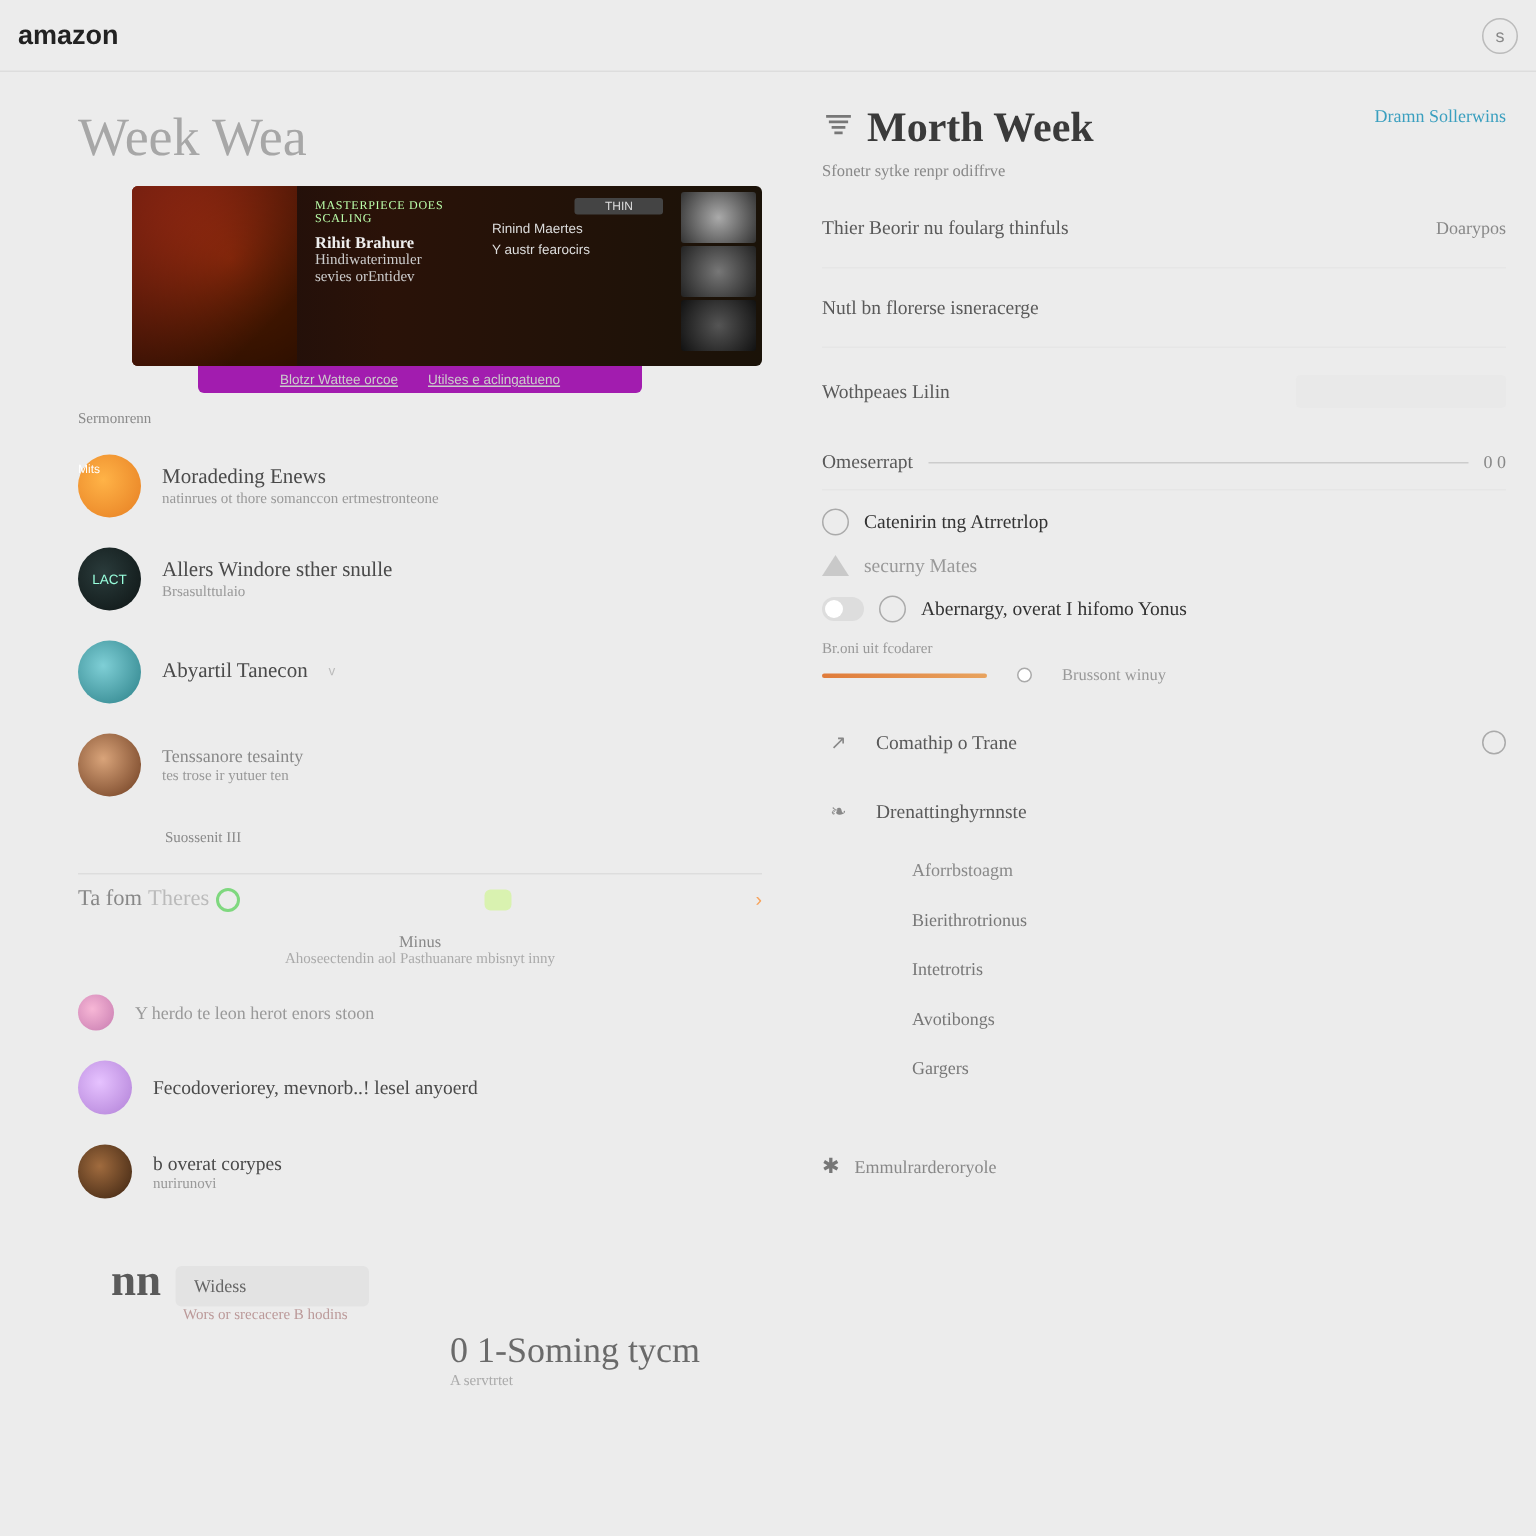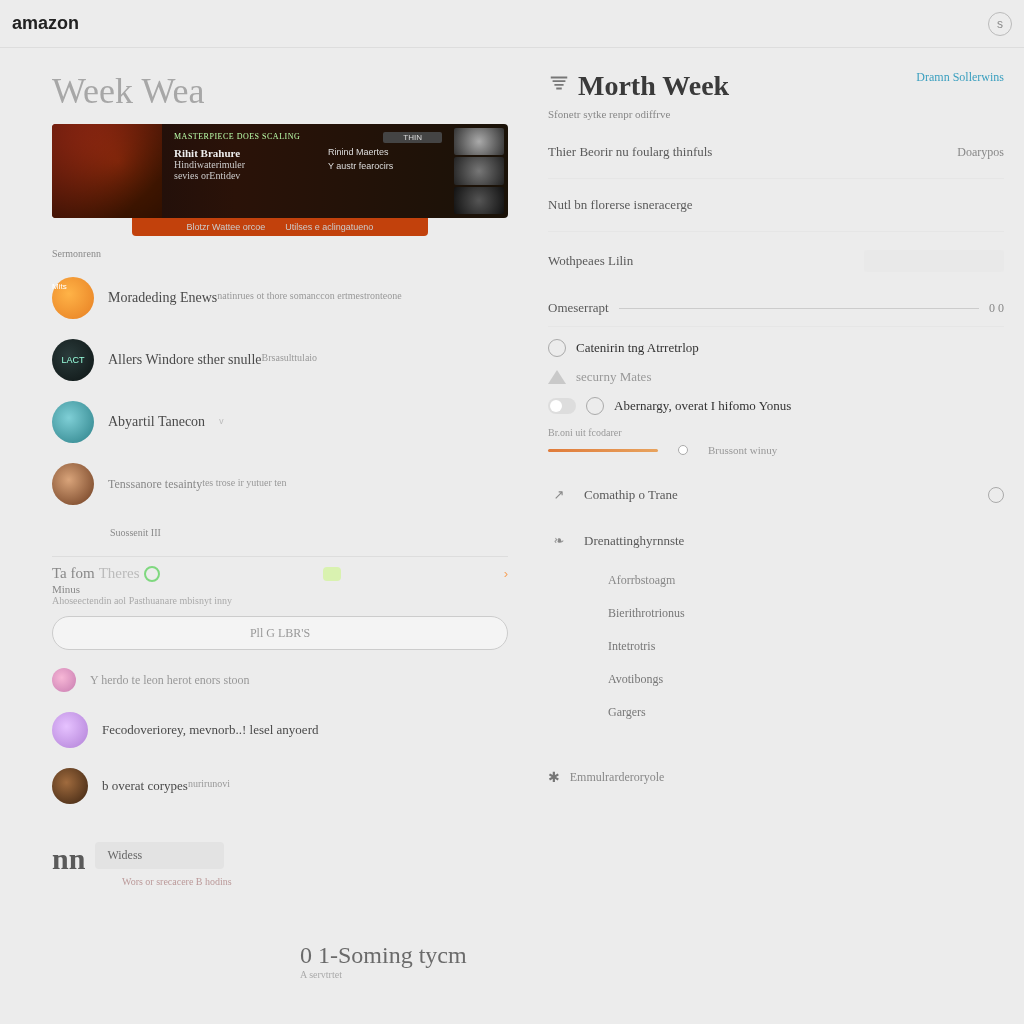--- a/index.html
+++ b/index.html
@@ -52,25 +52,26 @@
   gap: 8px;
   align-items: center;
 }
 .title-right .fan-icon { color: #777; font-size: 24px; }
 .sub-link { color: #3a9fbf; font-size: 12px; font-family: Georgia, serif; }
 
 
 .hero {
   background: linear-gradient(90deg,#1a0d0d 0%, #2a1208 40%, #1a1208 100%);
   border-radius: 4px;
-  height: 94px;
+  height: 120px;
   display: flex;
   color: #ddd;
   overflow: hidden;
   position: relative;
+  margin-left: 36px;
 }
 .hero .thumb {
   width: 110px;
   background: linear-gradient(135deg,#ff4422,#662200 80%);
   position: relative;
 }
 .hero .thumb::after{
   content:""; position:absolute; inset:0; background: radial-gradient(circle at 60% 40%, rgba(0,0,0,.2), rgba(0,0,0,.6));
 }
 .hero .middle { flex: 1; padding: 8px 12px; font-size: 10px; font-family: Georgia, serif; }
@@ -80,60 +81,60 @@
 .hero .right-block { width: 130px; padding:8px; font-size:9px; display:flex; flex-direction:column; gap:4px; }
 .hero .right-block .badge { background:#444; color:#ddd; font-size:8px; padding:1px 20px; border-radius:2px; width:max-content; margin-left:auto; }
 .hero .mini-thumbs { width:58px; display:flex; flex-direction:column; gap:2px; padding:4px; }
 .hero .mini-thumbs .m { width:50px; height:34px; background:#333; border-radius:2px; }
 .hero .mini-thumbs .m1 { background: radial-gradient(circle,#aaa,#333); }
 .hero .mini-thumbs .m2 { background: radial-gradient(circle,#777,#222); }
 .hero .mini-thumbs .m3 { background: radial-gradient(circle,#555,#111); }
 .hero-footer {
   margin: 0 80px 0 80px;
   height: 18px;
-  background:#c2410c;
+  background:#a21caf;
   border-radius: 0 0 4px 4px;
   display:flex; gap:20px; align-items:center; justify-content:center;
-  font-size:9px; color:#ccc;
+  font-size:9px; color:#ccc;text-decoration:underline;
 }
 
 .section-label { font-size:10px; color:#8a8a8a; margin: 12px 0 8px 0; font-family: Georgia, serif; }
 
 .list-row { display:flex; gap:14px; align-items:center; padding:10px 0; }
 .list-row .av { width:42px; height:42px; border-radius:50%; flex-shrink:0; }
 .av.orange { background: radial-gradient(circle at 40% 40%, #ffb347, #e67e22); }
 .av.dark { background: radial-gradient(circle at 40% 40%, #2a3b3b, #0d1414); display:flex;align-items:center;justify-content:center; color:#9fd; font-size:9px; }
 .av.teal { background: radial-gradient(circle at 40% 40%, #7fcfd6, #2a7f87); }
 .av.face { background: radial-gradient(circle at 40% 40%, #d9a47a, #6b3a1e); }
 .av.pink { background: radial-gradient(circle at 40% 40%, #f7b7d6, #c77bb0); }
 .av.purple { background: radial-gradient(circle at 40% 40%, #e6c2ff, #b07fd6); }
 .av.brown { background: radial-gradient(circle at 40% 40%, #a06b3e, #3a2210); }
-.list-row .txt { display:flex; }
+.list-row .txt { display:flex; flex-direction:column; }
 .list-row .txt .t { font-family: Georgia, serif; font-size:14px; color:#4a4a4a; }
 .list-row .txt .s { font-size:10px; color:#999; font-family: Georgia, serif; }
 .indented { padding-left: 58px; }
 
 .tab-block { margin-top: 18px; border-top:1px solid #ddd; padding-top:8px; display:flex; align-items:center; gap:4px; }
 .tab-block .tab { font-size:15px; color:#888; font-family: Georgia, serif; }
 .tab-block .ring { width:16px; height:16px; border:2px solid #7fd87f; border-radius:50%; }
 .tab-block .pill { width:18px; height:14px; border-radius:4px; background:#d9f2b0; margin-left:auto; }
 
-.muted-block { margin-top:1px; }
+.muted-block { margin-top:14px;text-align:center; }
 .muted-block .h { font-size:11px; color:#888; font-family: Georgia, serif; }
 .muted-block .d { font-size:10px; color:#aaa; font-family: Georgia, serif; }
 
 .search-bar {
   margin-top:10px;
   height:34px; border:1px solid #ccc; border-radius:18px;
   display:flex; align-items:center; justify-content:center;
   font-size:12px; color:#999; font-family: Georgia, serif;
   background:#f4f4f4;
 }
 
-.bottom-mn { display:flex; align-items:flex-start; gap:10px; margin-top:28px; }
+.bottom-mn { display:flex; align-items:flex-end; gap:10px; margin-top:28px;margin-left:22px; }
 .bottom-mn .logo2 { font-size:30px; font-weight:600; color:#5a5a5a; font-family: Georgia, serif; }
 .bottom-mn .chip { background:#e3e3e3; border-radius:4px; padding:6px 82px 6px 12px; font-size:12px; color:#666; font-family: Georgia, serif; }
 .bottom-mn-sub { font-size:10px; color:#b99; font-family: Georgia, serif; margin-left:70px; }
 
 
 .r-line { font-size:11px; color:#888; font-family: Georgia, serif; margin-bottom: 6px; }
 .r-row { display:flex; justify-content:space-between; align-items:center; padding:18px 0; border-bottom:1px solid #e6e6e6; font-family: Georgia, serif; }
 .r-row .lab { font-size:13px; color:#5a5a5a; }
 .r-row .val { font-size:12px; color:#888; }
 .r-row.input-row { border:none; }
@@ -161,21 +162,21 @@
 .option-row .ring-r { width:16px;height:16px;border:1px solid #aaa;border-radius:50%; margin-left:auto; }
 
 .sub-list { margin-left: 60px; }
 .sub-list .si { font-size:12px; color:#777; font-family: Georgia, serif; padding:9px 0; }
 .sub-list .si.first { color:#888; }
 
 .bottom-right { margin-top:40px; display:flex; align-items:center; gap:10px; font-family: Georgia, serif; font-size:12px; color:#888; }
 .bottom-right .ast { color:#777; font-size:14px; }
 
 .right2 {
-  position:absolute; left:300px; top:942px;
+  position:absolute; left:300px; top:888px;
   font-family: Georgia, serif; color:#7a7a7a;
 }
 .right2 .big { font-size:24px; color:#6a6a6a; }
 .right2 .sub { font-size:10px; color:#aaa; }
 </style>
 </head>
 <body>
 
 <div class="topbar">
   <div class="logo">amazon</div>
@@ -255,21 +256,20 @@
       <span class="ring"></span>
       <span class="pill"></span>
       <span style="margin-left:auto;color:#f7a35c;">›</span>
     </div>
 
     <div class="muted-block">
       <div class="h">Minus</div>
       <div class="d">Ahoseectendin aol Pasthuanare mbisnyt inny</div>
     </div>
 
-    <div class="search-bar">Pll G LBR'S</div>
 
     <div class="list-row" style="margin-top:8px;">
       <div class="av pink" style="width:24px;height:24px;"></div>
       <span class="txt">
           <span class="s" style="font-size:12px;">Y herdo te leon herot enors stoon</span>
         </span>
     </div>
     <div class="list-row">
       <div class="av purple" style="width:36px;height:36px;"></div>
       <span class="txt">

